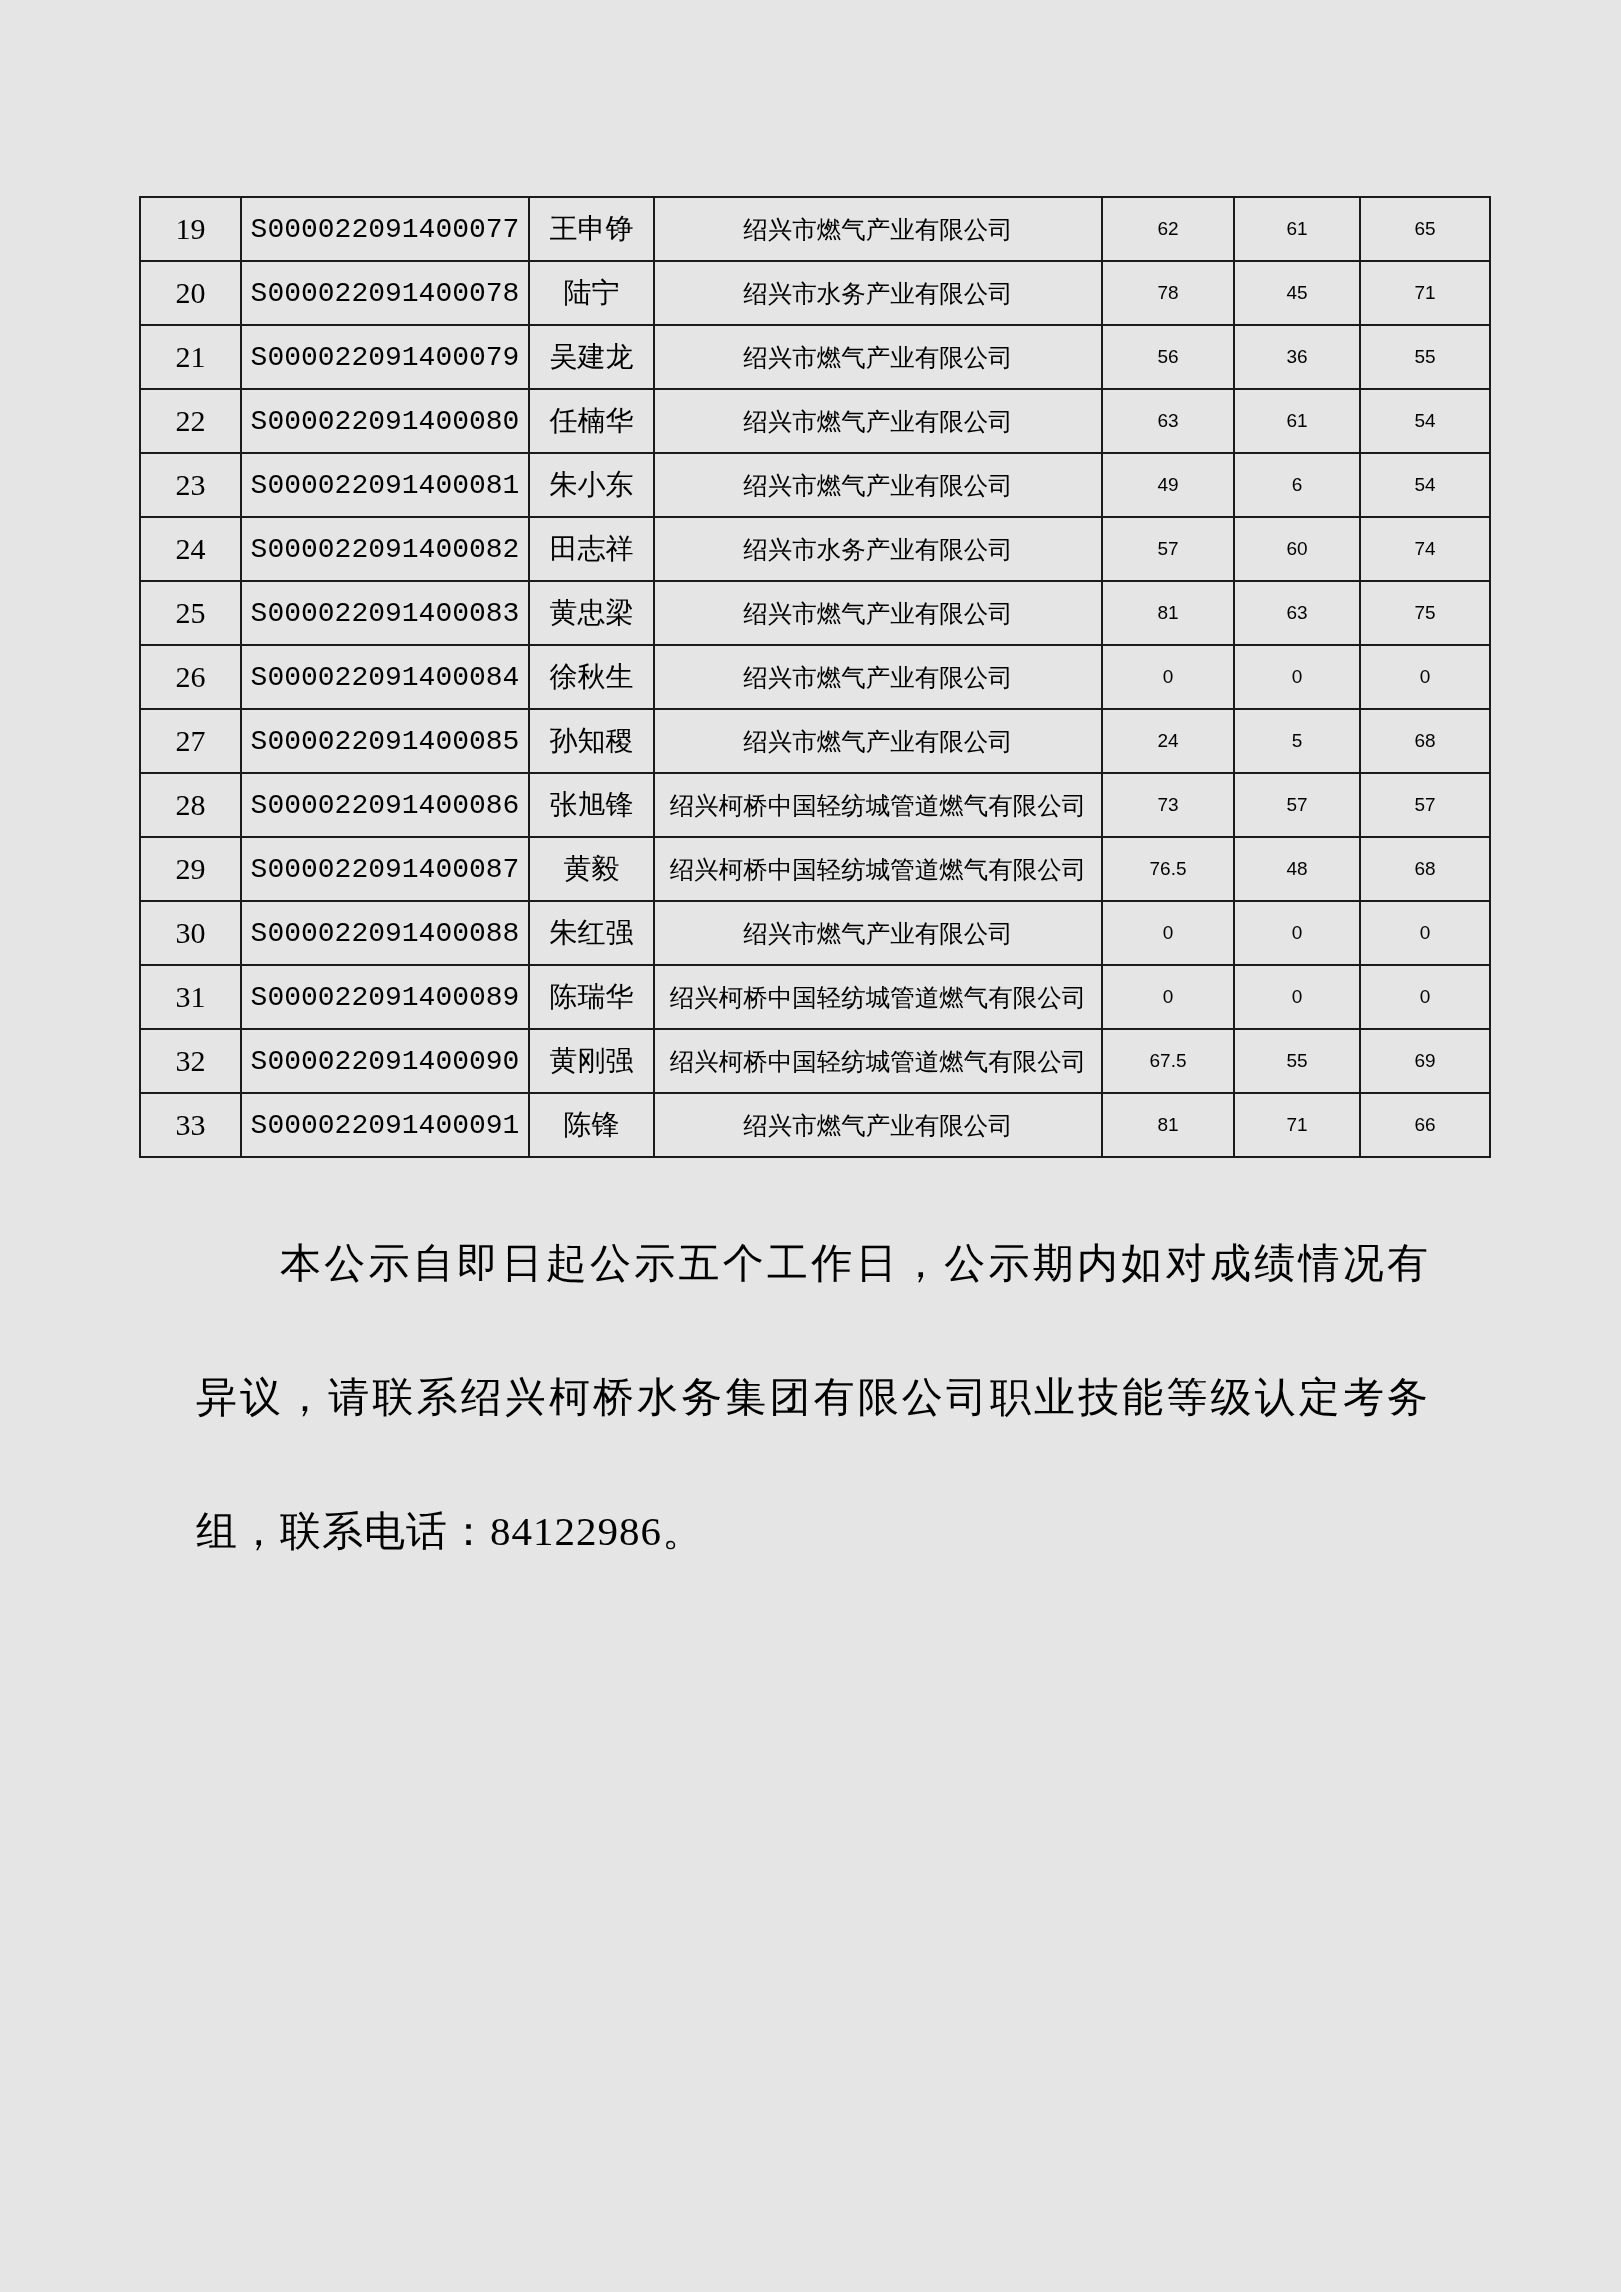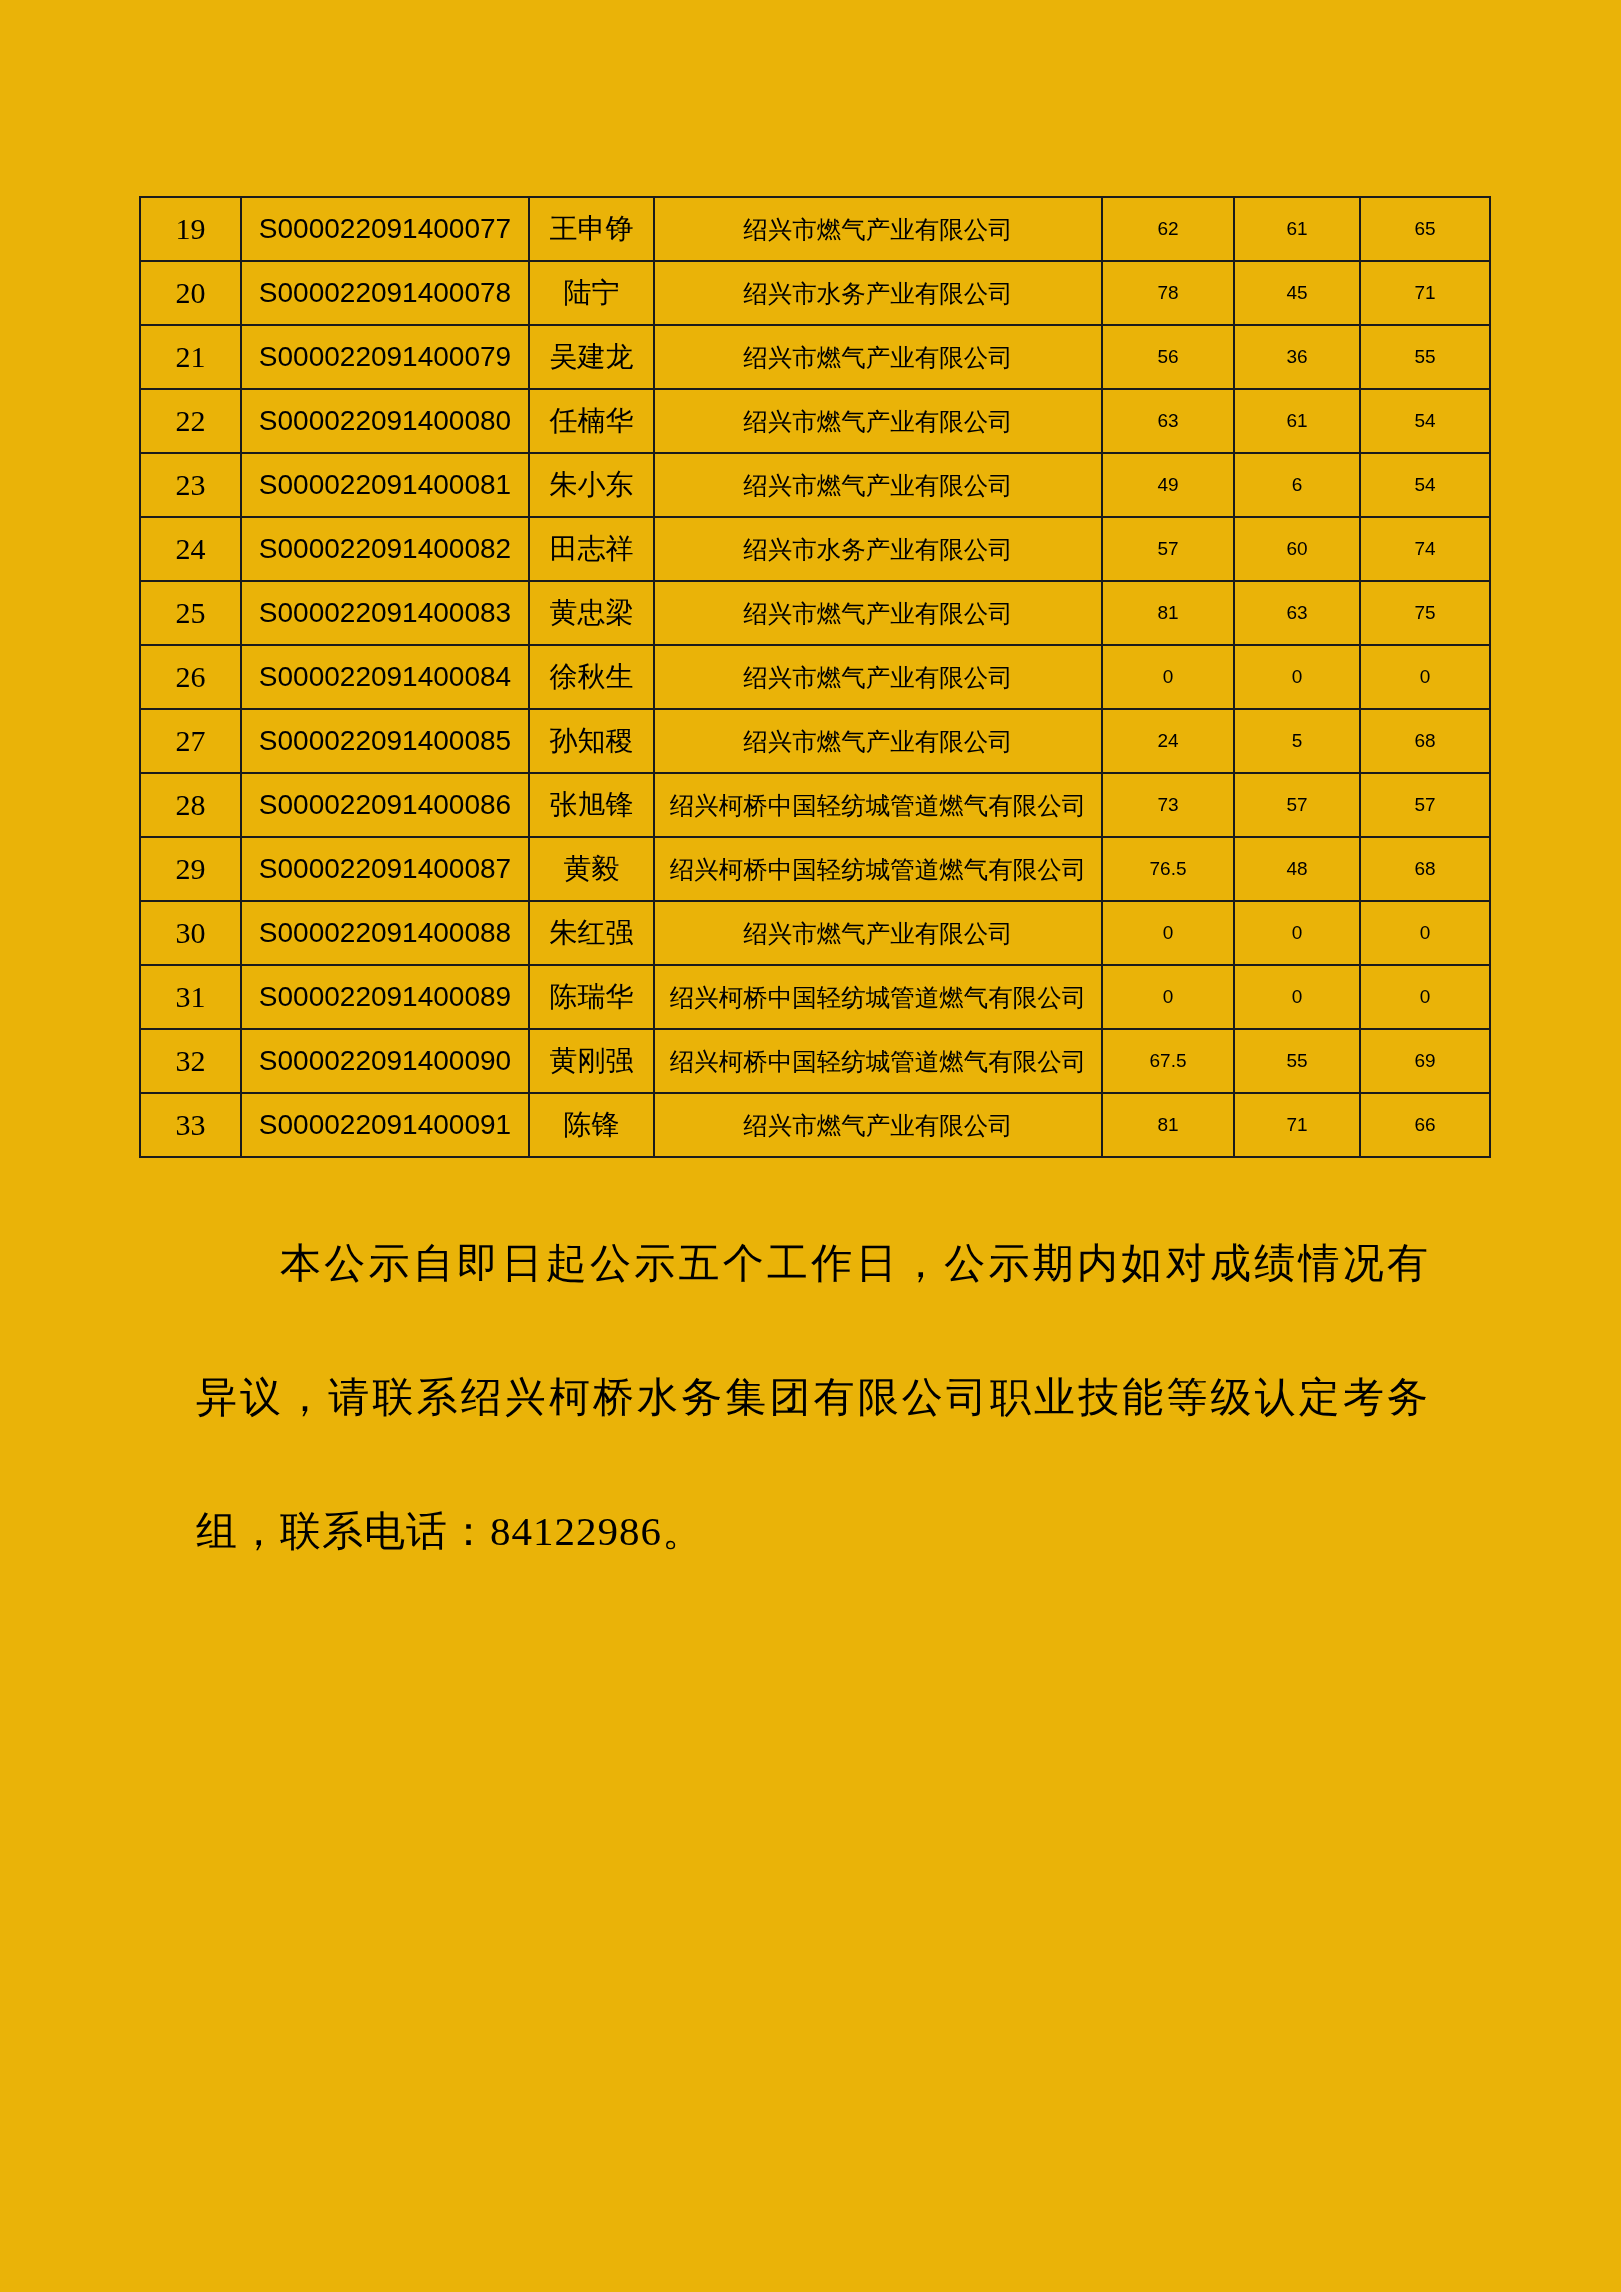--- a/index.html
+++ b/index.html
@@ -1,20 +1,20 @@
 <!DOCTYPE html>
 <html><head>
 <meta charset="utf-8">
 <style>
   html, body { margin: 0; padding: 0; background: #ffffff; }
   .page {
     position: relative;
     width: 1621px;
     height: 2293px;
-    background: #eab308;
+    background: #e5e5e5;
     color: #000000;
     font-family: "Liberation Serif", "DejaVu Serif", serif;
     overflow: hidden;
   }
 
   
   table.score-table {
     position: absolute;
     left: 139px;
     top: 196px;
@@ -28,21 +28,21 @@
     border-top: 2.9px solid #1b1b1b;
     border-bottom: 2.9px solid #1b1b1b;
     height: 62px;
     text-align: center;
     vertical-align: middle;
     padding: 0;
     overflow: hidden;
     white-space: nowrap;
   }
   td.c-num   { font-family: "Liberation Serif", "DejaVu Serif", serif; font-size: 30px; }
-  td.c-id    { font-family: Liberation Sans, sans-serif; font-size: 28px; }
+  td.c-id    { font-family: Liberation Mono, monospace; font-size: 28px; }
   td.c-name  { font-family: "Liberation Serif", "DejaVu Serif", serif; font-size: 28px; margin-left: 47px; }
   td.c-company { font-family: Liberation Serif, serif; font-size: 24.5px; }
   td.c-score { font-family: "Liberation Sans", "DejaVu Sans", sans-serif; font-size: 19px; }
 
   
   .notice {
     position: absolute;
     left: 196px;
     top: 1196px;
     width: 1233px;

